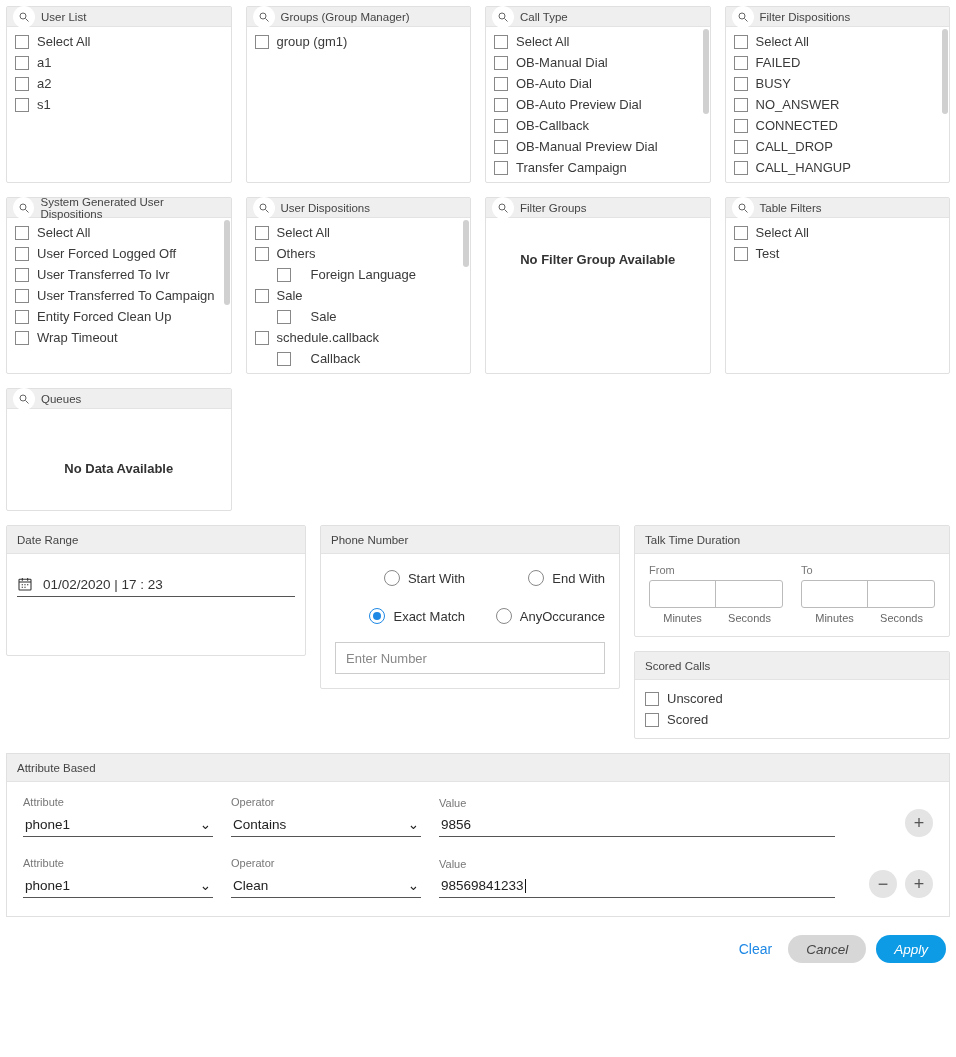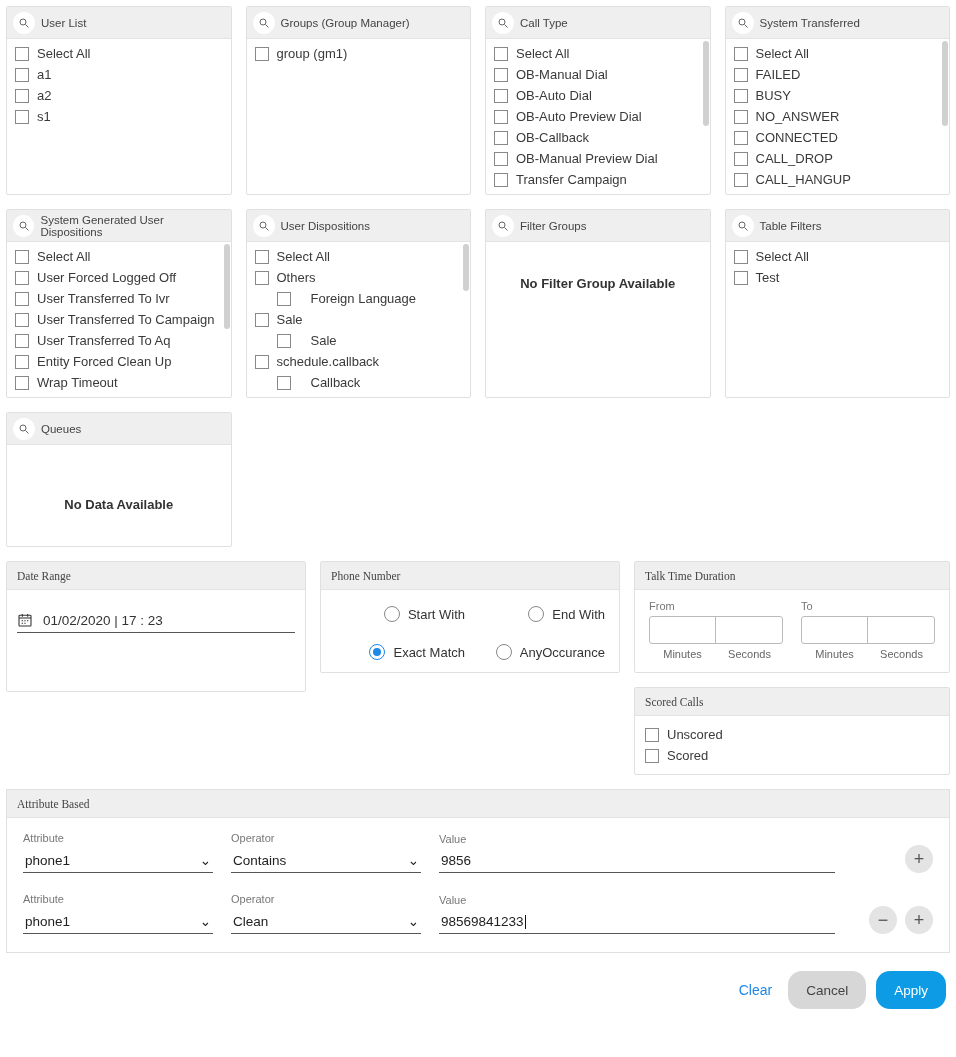--- a/index.html
+++ b/index.html
@@ -19,21 +19,21 @@
     }
     .panel {
       border: 1px solid #e0e0e0;
       border-radius: 2px;
       background: #fff;
       display: flex;
       flex-direction: column;
     }
     .panel-header {
       background: #efefef;
-      height: 32px;
+      height: 20px;
       display: flex;
       align-items: center;
       padding: 0 6px;
       gap: 6px;
       border-bottom: 1px solid #e3e3e3;
     }
     .panel-header .iconwrap {
       width: 22px; height: 22px;
       border-radius: 50%;
       background: #fff;
@@ -98,21 +98,20 @@
     }
     .section-header {
       background: #efefef;
       height: 28px;
       display: flex;
       align-items: center;
       padding: 0 10px;
       font-size: 11.5px;
       color: #444;
       border-bottom: 1px solid #e3e3e3;
-      font-family: Liberation Serif, serif;
     }
     .date-body { padding: 16px 10px 24px; }
     .date-line {
       display: flex; align-items: center; gap: 10px;
       border-bottom: 1px solid #555;
       padding: 6px 0 4px;
       margin-bottom: 34px;
       font-size: 13.5px;
       color: #333;
     }
@@ -184,23 +183,24 @@
       background: #e4e4e4; display: flex; align-items: center; justify-content: center;
       font-size: 18px; color: #555;
     }
     .footer {
       display: flex; justify-content: flex-end; gap: 10px;
       padding: 6px 4px 10px;
       align-items: center;
     }
     .link-btn { color: #1e88e5; font-size: 14px; cursor: pointer; padding: 6px 6px;}
     .btn {
-      height: 38px; border-radius: 14px; padding: 0 18px;
+      height: 28px; border-radius: 14px; padding: 0 18px;
       display: flex; align-items: center; font-size: 13.5px;
       cursor: pointer;
+      font-style: italic;
     }
     .btn-cancel { background: #d7d7d7; color: #444; }
     .btn-apply { background: #0d9be6; color: #fff; }
     .mag {
       width: 12px; height: 12px;
     }
     .cal-svg { width: 16px; height: 16px; }
     .col3 { display: flex; flex-direction: column; gap: 14px; }
     .cursor-after::after {
       content: "";
@@ -306,21 +306,21 @@
   </div>
 
   <div class="panel">
     <div class="panel-header">
       <span class="iconwrap">
           <svg class="mag" viewBox="0 0 24 24" fill="none" stroke="#666" stroke-width="2">
             <circle cx="10" cy="10" r="6"></circle>
             <line x1="15" y1="15" x2="21" y2="21"></line>
           </svg>
         </span>
-      <span class="title">System Transferred</span>
+      <span class="title">Filter Dispositions</span>
     </div>
     <div class="panel-body fixed-h scroll-hint">
       <div class="check-item">
           <span class="chk"></span>
           <span>Select All</span>
         </div>
       <div class="check-item">
           <span class="chk"></span>
           <span>FAILED</span>
         </div>
@@ -368,24 +368,20 @@
           <span class="chk"></span>
           <span>User Forced Logged Off</span>
         </div>
       <div class="check-item">
           <span class="chk"></span>
           <span>User Transferred To Ivr</span>
         </div>
       <div class="check-item">
           <span class="chk"></span>
           <span>User Transferred To Campaign</span>
-        </div>
-      <div class="check-item">
-          <span class="chk"></span>
-          <span>User Transferred To Aq</span>
         </div>
       <div class="check-item">
           <span class="chk"></span>
           <span>Entity Forced Clean Up</span>
         </div>
       <div class="check-item">
           <span class="chk"></span>
           <span>Wrap Timeout</span>
         </div>
     </div>
@@ -526,20 +522,21 @@
           </div>
         <div class="radio-item">
             <span class="radio checked"></span>
             <span>Exact Match</span>
           </div>
         <div class="radio-item">
             <span class="radio"></span>
             <span>AnyOccurance</span>
           </div>
       </div>
+      <div class="num-input">Enter Number</div>
     </div>
   </div>
 
   <div class="col3">
     <div class="panel">
       <div class="section-header">Talk Time Duration</div>
       <div class="talk-grid">
         <div class="tt-col">
           <span class="tt-label">From</span>
           <div class="tt-inputs">

